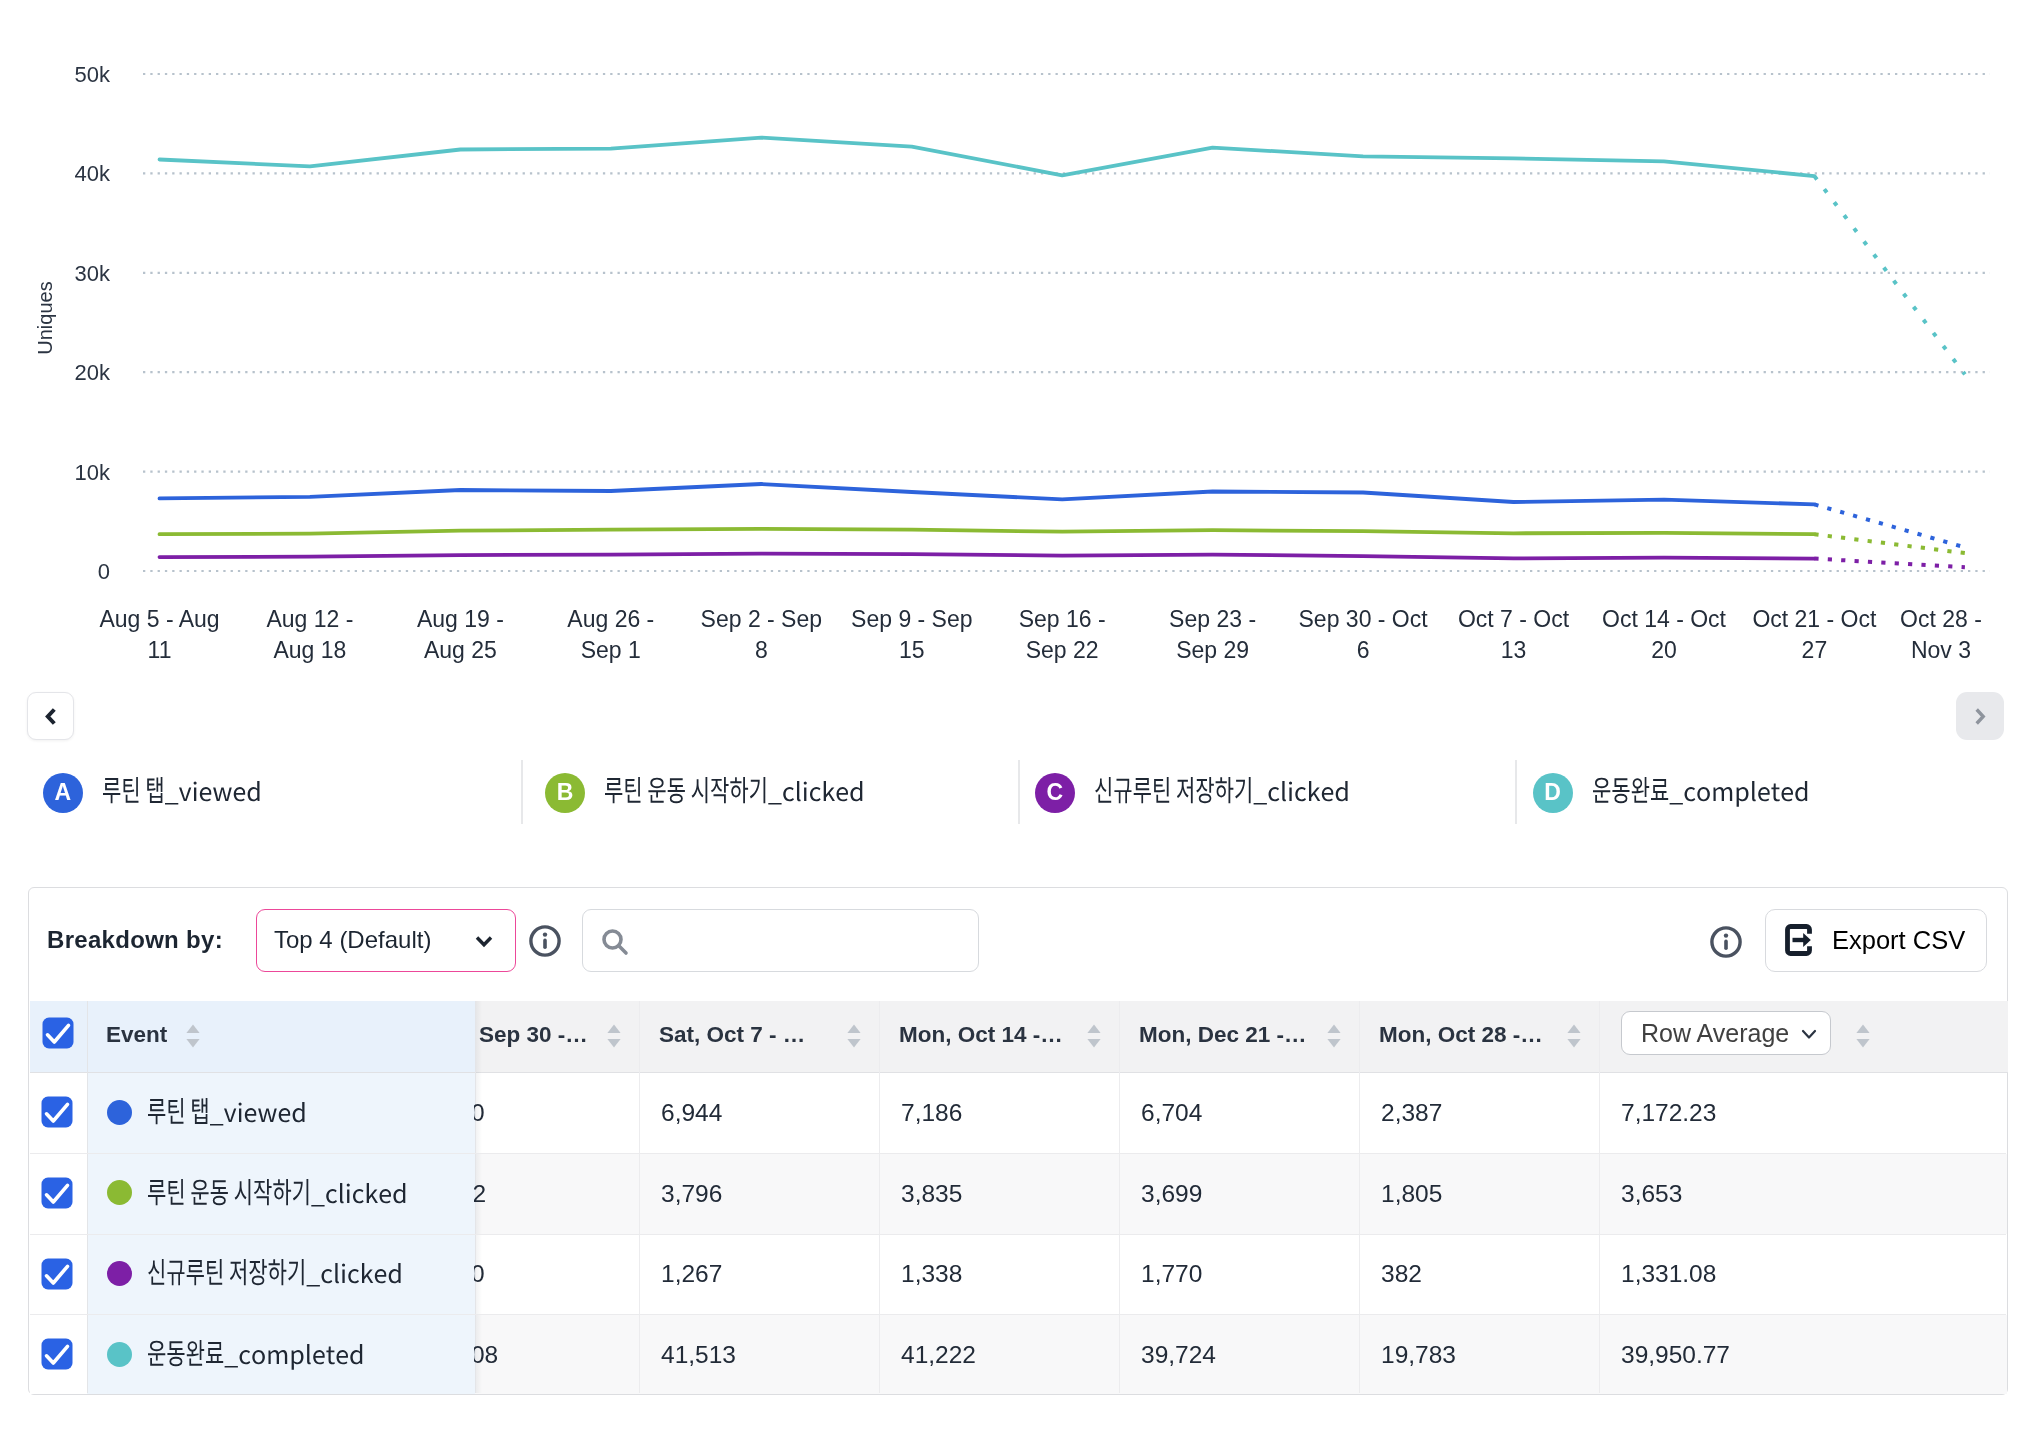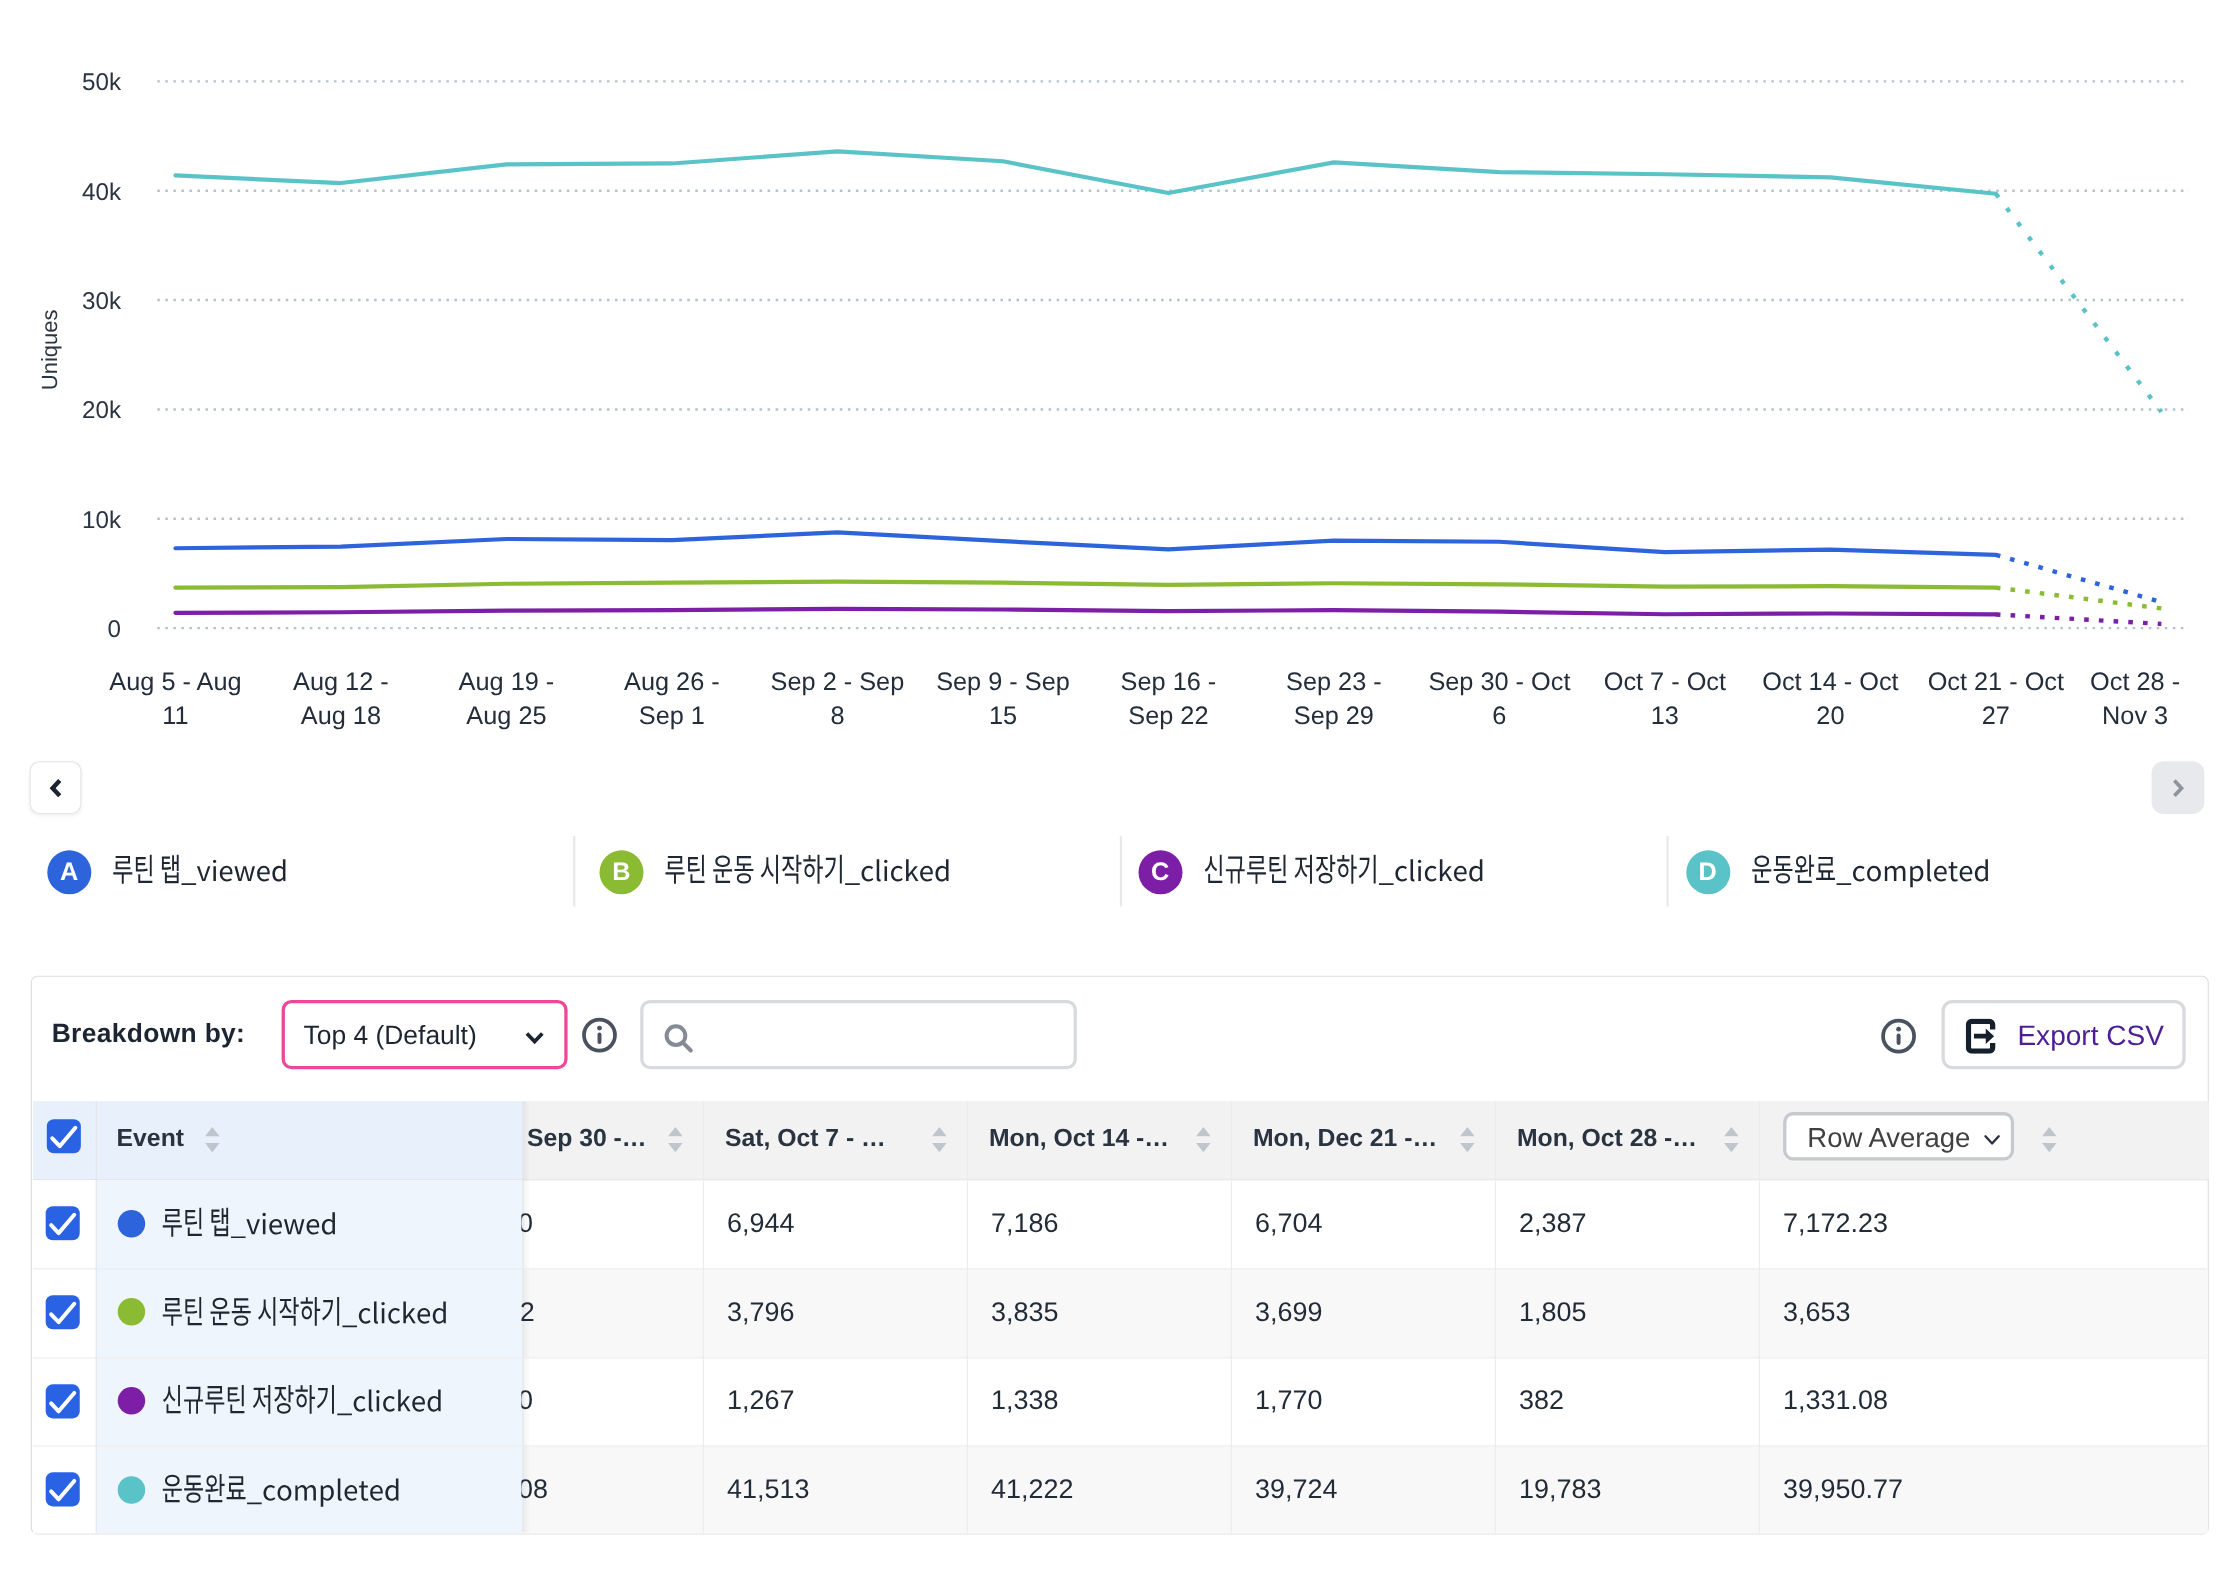--- a/index.html
+++ b/index.html
@@ -4,21 +4,21 @@
 * { margin:0; padding:0; box-sizing:border-box; }
 html,body { width:2036px; height:1438px; background:#fff; font-family:"Liberation Sans",sans-serif; color:#1f2733; }
 .abs { position:absolute; }
 .axlab { font-size:22px; fill:#2b3442; }
 .axlab2 { font-size:23px; fill:#242d3a; }
 .navbtn { position:absolute; width:47px; height:46px; border-radius:10px; display:flex; align-items:center; justify-content:center; }
 .legend-circle { position:absolute; width:40px; height:40px; border-radius:50%; color:#fff; font-size:23px; font-weight:700; display:flex; align-items:center; justify-content:center; }
 .legend-label { position:absolute; top:778px; }
 .vdiv { position:absolute; top:760px; width:1.5px; height:64px; background:#e7e8ea; }
 .card { position:absolute; left:28px; top:887px; width:1980px; height:508px; background:#fff; border:1px solid #dcdde0; border-radius:6px; }
-.ctrl { position:absolute; background:#fff; border:3px solid #ec4899; border-radius:8px; }
+.ctrl { position:absolute; background:#fff; border:1px solid #ec4899; border-radius:8px; }
 .hdrtxt { font-size:22.5px; font-weight:700; color:#2a3340; position:absolute; top:21px; white-space:nowrap; }
 .cellnum { font-size:24.5px; color:#222b38; position:absolute; white-space:nowrap; }
 .colline { position:absolute; top:113px; bottom:1px; width:1px; background:#ececee; }
 .rowline { position:absolute; left:1px; right:1px; height:1px; background:#ebebed; }
 </style></head>
 <body>
 <svg width="0" height="0" style="position:absolute">
     <defs>
       <path id="kt1" d="M3.1 -22.9H16.2V-16.1H4.9V-11.6H3.1V-17.9H14.4V-21H3.1ZM3.1 -12.7H16.6V-10.8H3.1ZM1 -8.1H18.3V-6.1H1ZM8.7 -7.3H10.5V2.3H8.7Z M34.2 -24H35.9V-4.5H34.2ZM23.7 -0.3H36.5V1.7H23.7ZM23.7 -6.2H25.5V0.7H23.7ZM21.5 -10.7H23Q25.1 -10.7 26.6 -10.8Q28.1 -10.8 29.4 -11Q30.7 -11.2 32 -11.5L32.2 -9.5Q30.8 -9.2 29.5 -9Q28.2 -8.9 26.6 -8.8Q25.1 -8.8 23 -8.8H21.5ZM21.5 -21.9H30.5V-19.9H23.2V-10.3H21.5ZM22.6 -16.4H30V-14.5H22.6Z M45.2 -12.3H46.4Q47.9 -12.3 49.1 -12.3Q50.2 -12.4 51.2 -12.5Q52.2 -12.7 53.3 -13L53.5 -11Q52.4 -10.7 51.3 -10.6Q50.3 -10.4 49.1 -10.4Q47.9 -10.3 46.4 -10.3H45.2ZM45.2 -22.4H52.5V-20.4H46.9V-10.8H45.2ZM46.4 -17.4H52.3V-15.5H46.4ZM58.7 -24H60.4V-9.1H58.7ZM55.7 -17.6H59.3V-15.6H55.7ZM54.5 -23.5H56.2V-9.3H54.5ZM47.9 -8H49.7V-5.1H58.7V-8H60.4V1.9H47.9ZM49.7 -3.2V-0.1H58.7V-3.2Z M63 3.5V2H76.3V3.5Z M81.9 0 77 -13.6H79.3L81.9 -5.8Q82.2 -4.9 82.5 -3.8Q82.8 -2.8 83.2 -1.9H83.3Q83.6 -2.8 83.9 -3.8Q84.2 -4.9 84.5 -5.8L87.1 -13.6H89.3L84.5 0Z M92 0V-13.6H94.3V0ZM93.1 -16.4Q92.4 -16.4 92 -16.8Q91.6 -17.2 91.6 -17.9Q91.6 -18.6 92 -19Q92.4 -19.4 93.1 -19.4Q93.8 -19.4 94.2 -19Q94.6 -18.6 94.6 -17.9Q94.6 -17.2 94.2 -16.8Q93.8 -16.4 93.1 -16.4Z M104.3 0.3Q102.5 0.3 101 -0.5Q99.6 -1.4 98.7 -3Q97.8 -4.5 97.8 -6.8Q97.8 -8.4 98.3 -9.8Q98.8 -11.1 99.7 -12Q100.6 -12.9 101.7 -13.4Q102.8 -13.9 103.9 -13.9Q105.7 -13.9 106.9 -13.1Q108.1 -12.4 108.7 -10.9Q109.3 -9.5 109.3 -7.5Q109.3 -7.2 109.3 -6.9Q109.3 -6.5 109.2 -6.2H100.1Q100.2 -4.8 100.7 -3.7Q101.3 -2.7 102.3 -2.1Q103.3 -1.5 104.6 -1.5Q105.6 -1.5 106.4 -1.8Q107.2 -2.1 108 -2.6L108.8 -1.1Q107.9 -0.5 106.8 -0.1Q105.7 0.3 104.3 0.3ZM100.1 -7.9H107.3Q107.3 -9.9 106.4 -11Q105.6 -12.1 104 -12.1Q103 -12.1 102.2 -11.6Q101.3 -11.1 100.8 -10.2Q100.2 -9.2 100.1 -7.9Z M114.8 0 111.1 -13.6H113.4L115.4 -5.7Q115.6 -4.7 115.8 -3.8Q116 -2.9 116.2 -1.9H116.3Q116.6 -2.9 116.8 -3.8Q117 -4.8 117.2 -5.7L119.4 -13.6H121.6L123.7 -5.7Q124 -4.7 124.2 -3.8Q124.4 -2.9 124.7 -1.9H124.8Q125 -2.9 125.2 -3.8Q125.4 -4.7 125.6 -5.7L127.6 -13.6H129.8L126.1 0H123.4L121.4 -7.3Q121.1 -8.3 120.9 -9.2Q120.7 -10.2 120.5 -11.2H120.3Q120.1 -10.2 119.9 -9.2Q119.7 -8.3 119.4 -7.3L117.5 0Z M138.2 0.3Q136.4 0.3 134.9 -0.5Q133.5 -1.4 132.6 -3Q131.7 -4.5 131.7 -6.8Q131.7 -8.4 132.2 -9.8Q132.7 -11.1 133.6 -12Q134.5 -12.9 135.6 -13.4Q136.7 -13.9 137.8 -13.9Q139.6 -13.9 140.8 -13.1Q142 -12.4 142.6 -10.9Q143.2 -9.5 143.2 -7.5Q143.2 -7.2 143.2 -6.9Q143.2 -6.5 143.1 -6.2H134Q134.1 -4.8 134.6 -3.7Q135.2 -2.7 136.2 -2.1Q137.2 -1.5 138.5 -1.5Q139.5 -1.5 140.3 -1.8Q141.1 -2.1 141.9 -2.6L142.7 -1.1Q141.8 -0.5 140.7 -0.1Q139.6 0.3 138.2 0.3ZM134 -7.9H141.2Q141.2 -9.9 140.3 -11Q139.5 -12.1 137.9 -12.1Q136.9 -12.1 136.1 -11.6Q135.2 -11.1 134.7 -10.2Q134.1 -9.2 134 -7.9Z M151.2 0.3Q149.5 0.3 148.2 -0.5Q147 -1.3 146.3 -2.9Q145.6 -4.5 145.6 -6.8Q145.6 -9 146.4 -10.6Q147.3 -12.2 148.6 -13Q149.9 -13.9 151.5 -13.9Q152.7 -13.9 153.6 -13.5Q154.4 -13.1 155.3 -12.3L155.2 -14.7V-19.9H157.5V0H155.6L155.4 -1.6H155.3Q154.5 -0.8 153.5 -0.2Q152.4 0.3 151.2 0.3ZM151.7 -1.6Q152.7 -1.6 153.5 -2.1Q154.4 -2.5 155.2 -3.4V-10.6Q154.3 -11.4 153.5 -11.7Q152.7 -12 151.9 -12Q150.8 -12 149.9 -11.3Q149 -10.7 148.5 -9.5Q148 -8.3 148 -6.8Q148 -5.2 148.4 -4Q148.9 -2.8 149.7 -2.2Q150.5 -1.6 151.7 -1.6Z"></path>
       <path id="kt2" d="M3.1 -22.9H16.2V-16.1H4.9V-11.6H3.1V-17.9H14.4V-21H3.1ZM3.1 -12.7H16.6V-10.8H3.1ZM1 -8.1H18.3V-6.1H1ZM8.7 -7.3H10.5V2.3H8.7Z M34.2 -24H35.9V-4.5H34.2ZM23.7 -0.3H36.5V1.7H23.7ZM23.7 -6.2H25.5V0.7H23.7ZM21.5 -10.7H23Q25.1 -10.7 26.6 -10.8Q28.1 -10.8 29.4 -11Q30.7 -11.2 32 -11.5L32.2 -9.5Q30.8 -9.2 29.5 -9Q28.2 -8.9 26.6 -8.8Q25.1 -8.8 23 -8.8H21.5ZM21.5 -21.9H30.5V-19.9H23.2V-10.3H21.5ZM22.6 -16.4H30V-14.5H22.6Z M44.4 -10.7H61.6V-8.7H44.4ZM52.2 -9.4H54V-3.4H52.2ZM46.6 -0.3H59.7V1.7H46.6ZM46.6 -6H48.3V0.2H46.6ZM53 -23.3Q55 -23.3 56.5 -22.7Q58 -22 58.8 -20.9Q59.6 -19.7 59.6 -18Q59.6 -16.4 58.8 -15.2Q58 -14.1 56.5 -13.4Q55 -12.8 53 -12.8Q51 -12.8 49.5 -13.4Q48 -14.1 47.1 -15.2Q46.3 -16.4 46.3 -18Q46.3 -19.7 47.1 -20.9Q48 -22 49.5 -22.7Q51 -23.3 53 -23.3ZM53 -21.4Q51.5 -21.4 50.4 -21Q49.4 -20.6 48.8 -19.8Q48.2 -19.1 48.2 -18Q48.2 -17 48.8 -16.3Q49.4 -15.5 50.4 -15.1Q51.5 -14.7 53 -14.7Q54.4 -14.7 55.5 -15.1Q56.6 -15.5 57.2 -16.3Q57.8 -17 57.8 -18Q57.8 -19.1 57.2 -19.8Q56.6 -20.6 55.5 -21Q54.4 -21.4 53 -21.4Z M63.7 -11.1H80.9V-9.1H63.7ZM71.4 -15.3H73.1V-10.2H71.4ZM65.9 -16H78.9V-14.1H65.9ZM65.9 -22.8H78.7V-20.8H67.6V-14.9H65.9ZM72.3 -7.2Q75.3 -7.2 77 -6Q78.8 -4.8 78.8 -2.5Q78.8 -0.2 77 1Q75.3 2.2 72.3 2.2Q69.2 2.2 67.5 1Q65.8 -0.2 65.8 -2.5Q65.8 -4.8 67.5 -6Q69.2 -7.2 72.3 -7.2ZM72.3 -5.3Q70.8 -5.3 69.7 -5Q68.7 -4.7 68.1 -4Q67.5 -3.4 67.5 -2.5Q67.5 -1.6 68.1 -1Q68.7 -0.3 69.7 0Q70.8 0.3 72.3 0.3Q73.8 0.3 74.8 0Q75.9 -0.3 76.5 -1Q77 -1.6 77 -2.5Q77 -3.4 76.5 -4Q75.9 -4.7 74.8 -5Q73.8 -5.3 72.3 -5.3Z M92.7 -21.7H94.2V-17Q94.2 -14.7 93.8 -12.6Q93.4 -10.5 92.6 -8.7Q91.9 -6.8 90.9 -5.4Q89.9 -4 88.7 -3.2L87.6 -5.2Q88.7 -5.9 89.6 -7.1Q90.6 -8.3 91.2 -9.9Q91.9 -11.5 92.3 -13.3Q92.7 -15.2 92.7 -17ZM93 -21.7H94.5V-17Q94.5 -15.2 94.9 -13.5Q95.3 -11.7 96 -10.2Q96.7 -8.6 97.6 -7.5Q98.5 -6.3 99.5 -5.6L98.5 -3.7Q97.3 -4.5 96.4 -5.8Q95.4 -7.2 94.6 -9Q93.9 -10.7 93.5 -12.8Q93 -14.8 93 -17ZM101.5 -24H103.3V2.3H101.5Z M111.7 -21.3H113.2V-19.2Q113.2 -16.8 112.5 -14.7Q111.8 -12.6 110.7 -11.1Q109.5 -9.6 107.9 -8.8L107 -10.6Q108.4 -11.3 109.5 -12.6Q110.5 -13.9 111.1 -15.6Q111.7 -17.3 111.7 -19.2ZM112 -21.3H113.5V-19.2Q113.5 -17.5 114.1 -15.9Q114.6 -14.3 115.7 -13.1Q116.7 -11.8 118.1 -11.2L117.2 -9.3Q115.6 -10.1 114.5 -11.5Q113.3 -13 112.7 -15Q112 -16.9 112 -19.2ZM107.5 -22.1H117.7V-20.2H107.5ZM120 -24H121.8V-8.2H120ZM121.3 -17.1H124.6V-15.1H121.3ZM109.5 -6.8H121.8V2.3H120V-4.8H109.5Z M139.2 -24H141V2.3H139.2ZM140.6 -13.2H144.1V-11.2H140.6ZM126.3 -19.8H137.5V-17.8H126.3ZM132 -15.7Q133.3 -15.7 134.3 -14.9Q135.4 -14.1 136 -12.8Q136.6 -11.4 136.6 -9.6Q136.6 -7.9 136 -6.5Q135.4 -5.1 134.3 -4.4Q133.3 -3.6 132 -3.6Q130.6 -3.6 129.6 -4.4Q128.5 -5.1 127.9 -6.5Q127.3 -7.9 127.3 -9.6Q127.3 -11.4 127.9 -12.8Q128.5 -14.1 129.6 -14.9Q130.6 -15.7 132 -15.7ZM132 -13.7Q131.1 -13.7 130.4 -13.1Q129.8 -12.6 129.4 -11.7Q129 -10.8 129 -9.6Q129 -8.4 129.4 -7.5Q129.8 -6.6 130.4 -6.1Q131.1 -5.6 132 -5.6Q132.8 -5.6 133.5 -6.1Q134.2 -6.6 134.5 -7.5Q134.9 -8.4 134.9 -9.6Q134.9 -10.8 134.5 -11.7Q134.2 -12.6 133.5 -13.1Q132.8 -13.7 132 -13.7ZM131.1 -23.7H132.8V-18.9H131.1Z M159.5 -24H161.3V2.2H159.5ZM154 -21.2H155.7Q155.7 -18.3 155.2 -15.7Q154.7 -13 153.7 -10.7Q152.6 -8.3 150.9 -6.3Q149.3 -4.2 146.9 -2.6L145.9 -4.6Q148.7 -6.4 150.5 -8.8Q152.2 -11.3 153.1 -14.3Q154 -17.3 154 -20.8ZM146.8 -21.2H154.7V-19.2H146.8Z M164.3 3.5V2H177.6V3.5Z M185.6 0.3Q183.8 0.3 182.3 -0.5Q180.9 -1.3 180.1 -2.9Q179.2 -4.5 179.2 -6.8Q179.2 -9 180.1 -10.6Q181 -12.2 182.5 -13.1Q184 -13.9 185.8 -13.9Q187.1 -13.9 188.1 -13.4Q189 -13 189.7 -12.3L188.6 -10.8Q188 -11.4 187.3 -11.7Q186.7 -12 185.9 -12Q184.6 -12 183.7 -11.4Q182.7 -10.7 182.1 -9.5Q181.6 -8.3 181.6 -6.8Q181.6 -5.2 182.1 -4Q182.7 -2.9 183.6 -2.2Q184.6 -1.6 185.8 -1.6Q186.7 -1.6 187.5 -2Q188.4 -2.4 189 -2.9L190 -1.4Q189.1 -0.6 187.9 -0.1Q186.8 0.3 185.6 0.3Z M195.4 0.3Q194.5 0.3 194 0Q193.5 -0.4 193.2 -1.1Q193 -1.7 193 -2.7V-19.9H195.3V-2.6Q195.3 -2 195.5 -1.8Q195.7 -1.6 195.9 -1.6Q196 -1.6 196.1 -1.6Q196.2 -1.6 196.4 -1.6L196.7 0.1Q196.5 0.2 196.2 0.3Q195.9 0.3 195.4 0.3Z M200.1 0V-13.6H202.4V0ZM201.3 -16.4Q200.6 -16.4 200.2 -16.8Q199.7 -17.2 199.7 -17.9Q199.7 -18.6 200.2 -19Q200.6 -19.4 201.3 -19.4Q201.9 -19.4 202.3 -19Q202.8 -18.6 202.8 -17.9Q202.8 -17.2 202.3 -16.8Q201.9 -16.4 201.3 -16.4Z M212.3 0.3Q210.5 0.3 209.1 -0.5Q207.6 -1.3 206.8 -2.9Q206 -4.5 206 -6.8Q206 -9 206.9 -10.6Q207.8 -12.2 209.3 -13.1Q210.8 -13.9 212.5 -13.9Q213.8 -13.9 214.8 -13.4Q215.7 -13 216.5 -12.3L215.3 -10.8Q214.7 -11.4 214.1 -11.7Q213.4 -12 212.6 -12Q211.4 -12 210.4 -11.4Q209.4 -10.7 208.9 -9.5Q208.3 -8.3 208.3 -6.8Q208.3 -5.2 208.8 -4Q209.4 -2.9 210.3 -2.2Q211.3 -1.6 212.5 -1.6Q213.5 -1.6 214.3 -2Q215.1 -2.4 215.7 -2.9L216.7 -1.4Q215.8 -0.6 214.7 -0.1Q213.5 0.3 212.3 0.3Z M219.7 0V-19.9H222V-6.4H222.1L227.8 -13.6H230.4L225.8 -8.1L231 0H228.5L224.5 -6.6L222 -3.6V0Z M239 0.3Q237.2 0.3 235.7 -0.5Q234.2 -1.4 233.4 -3Q232.5 -4.5 232.5 -6.8Q232.5 -8.4 233 -9.8Q233.5 -11.1 234.4 -12Q235.3 -12.9 236.3 -13.4Q237.4 -13.9 238.6 -13.9Q240.3 -13.9 241.5 -13.1Q242.7 -12.4 243.4 -10.9Q244 -9.5 244 -7.5Q244 -7.2 244 -6.9Q244 -6.5 243.9 -6.2H234.8Q234.8 -4.8 235.4 -3.7Q236 -2.7 237 -2.1Q238 -1.5 239.3 -1.5Q240.3 -1.5 241.1 -1.8Q241.9 -2.1 242.7 -2.6L243.5 -1.1Q242.6 -0.5 241.5 -0.1Q240.4 0.3 239 0.3ZM234.7 -7.9H242Q242 -9.9 241.1 -11Q240.2 -12.1 238.6 -12.1Q237.7 -12.1 236.8 -11.6Q236 -11.1 235.4 -10.2Q234.9 -9.2 234.7 -7.9Z M252 0.3Q250.3 0.3 249 -0.5Q247.8 -1.3 247.1 -2.9Q246.4 -4.5 246.4 -6.8Q246.4 -9 247.2 -10.6Q248 -12.2 249.4 -13Q250.7 -13.9 252.3 -13.9Q253.5 -13.9 254.3 -13.5Q255.2 -13.1 256.1 -12.3L256 -14.7V-19.9H258.3V0H256.4L256.2 -1.6H256.1Q255.3 -0.8 254.3 -0.2Q253.2 0.3 252 0.3ZM252.5 -1.6Q253.4 -1.6 254.3 -2.1Q255.1 -2.5 256 -3.4V-10.6Q255.1 -11.4 254.3 -11.7Q253.5 -12 252.7 -12Q251.6 -12 250.7 -11.3Q249.8 -10.7 249.3 -9.5Q248.8 -8.3 248.8 -6.8Q248.8 -5.2 249.2 -4Q249.6 -2.8 250.5 -2.2Q251.3 -1.6 252.5 -1.6Z"></path>
@@ -140,21 +140,21 @@
         <circle cx="17" cy="17" r="14.1" fill="none" stroke="#4a5260" stroke-width="3.4"></circle>
         <circle cx="17" cy="10.6" r="2.2" fill="#4a5260"></circle>
         <rect x="15.2" y="14.6" width="3.6" height="10.4" rx="1.8" fill="#4a5260"></rect>
       </svg></div>
   <div class="ctrl" style="left:1736px;top:21px;width:222px;height:63px;border-color:#d8dade;border-radius:10px">
     <svg class="abs" style="left:19px;top:14px" width="29" height="32" viewBox="0 0 29 32">
         <path d="M24.5 9.8 V5.5 A3 3 0 0 0 21.5 2.5 H5.5 A3 3 0 0 0 2.5 5.5 V26.5 A3 3 0 0 0 5.5 29.5 H21.5 A3 3 0 0 0 24.5 26.5 V22.2" fill="none" stroke="#161f2c" stroke-width="4.8"></path>
         <line x1="7.5" y1="16" x2="19" y2="16" stroke="#161f2c" stroke-width="4.4"></line>
         <path d="M18.2 9 L25.8 16 L18.2 23 Z" fill="#161f2c"></path>
       </svg>
-    <span class="abs" style="left:66px;top:16px;font-size:25.5px;color:#4c1d95;white-space:nowrap">Export CSV</span>
+    <span class="abs" style="left:66px;top:16px;font-size:25.5px;color:#000000;white-space:nowrap">Export CSV</span>
   </div>
 
   <div class="abs" style="left:1px;top:113px;width:1978px;height:71px;background:#f2f2f3"></div>
   <div class="abs" style="left:1px;top:113px;width:445px;height:71px;background:#e8f1fb"></div>
   <div class="abs" style="left:1px;top:184px;width:1978px;height:1px;background:#e0e1e4"></div>
 
   <div class="abs" style="left:1px;top:185px;width:57px;height:321px;background:#fff"></div>
   <div class="abs" style="left:58px;top:185px;width:388px;height:321px;background:#eef5fc"></div>
 
   <div class="abs" style="left:446px;top:266px;width:1532px;height:80px;background:#f8f8f9"></div>

